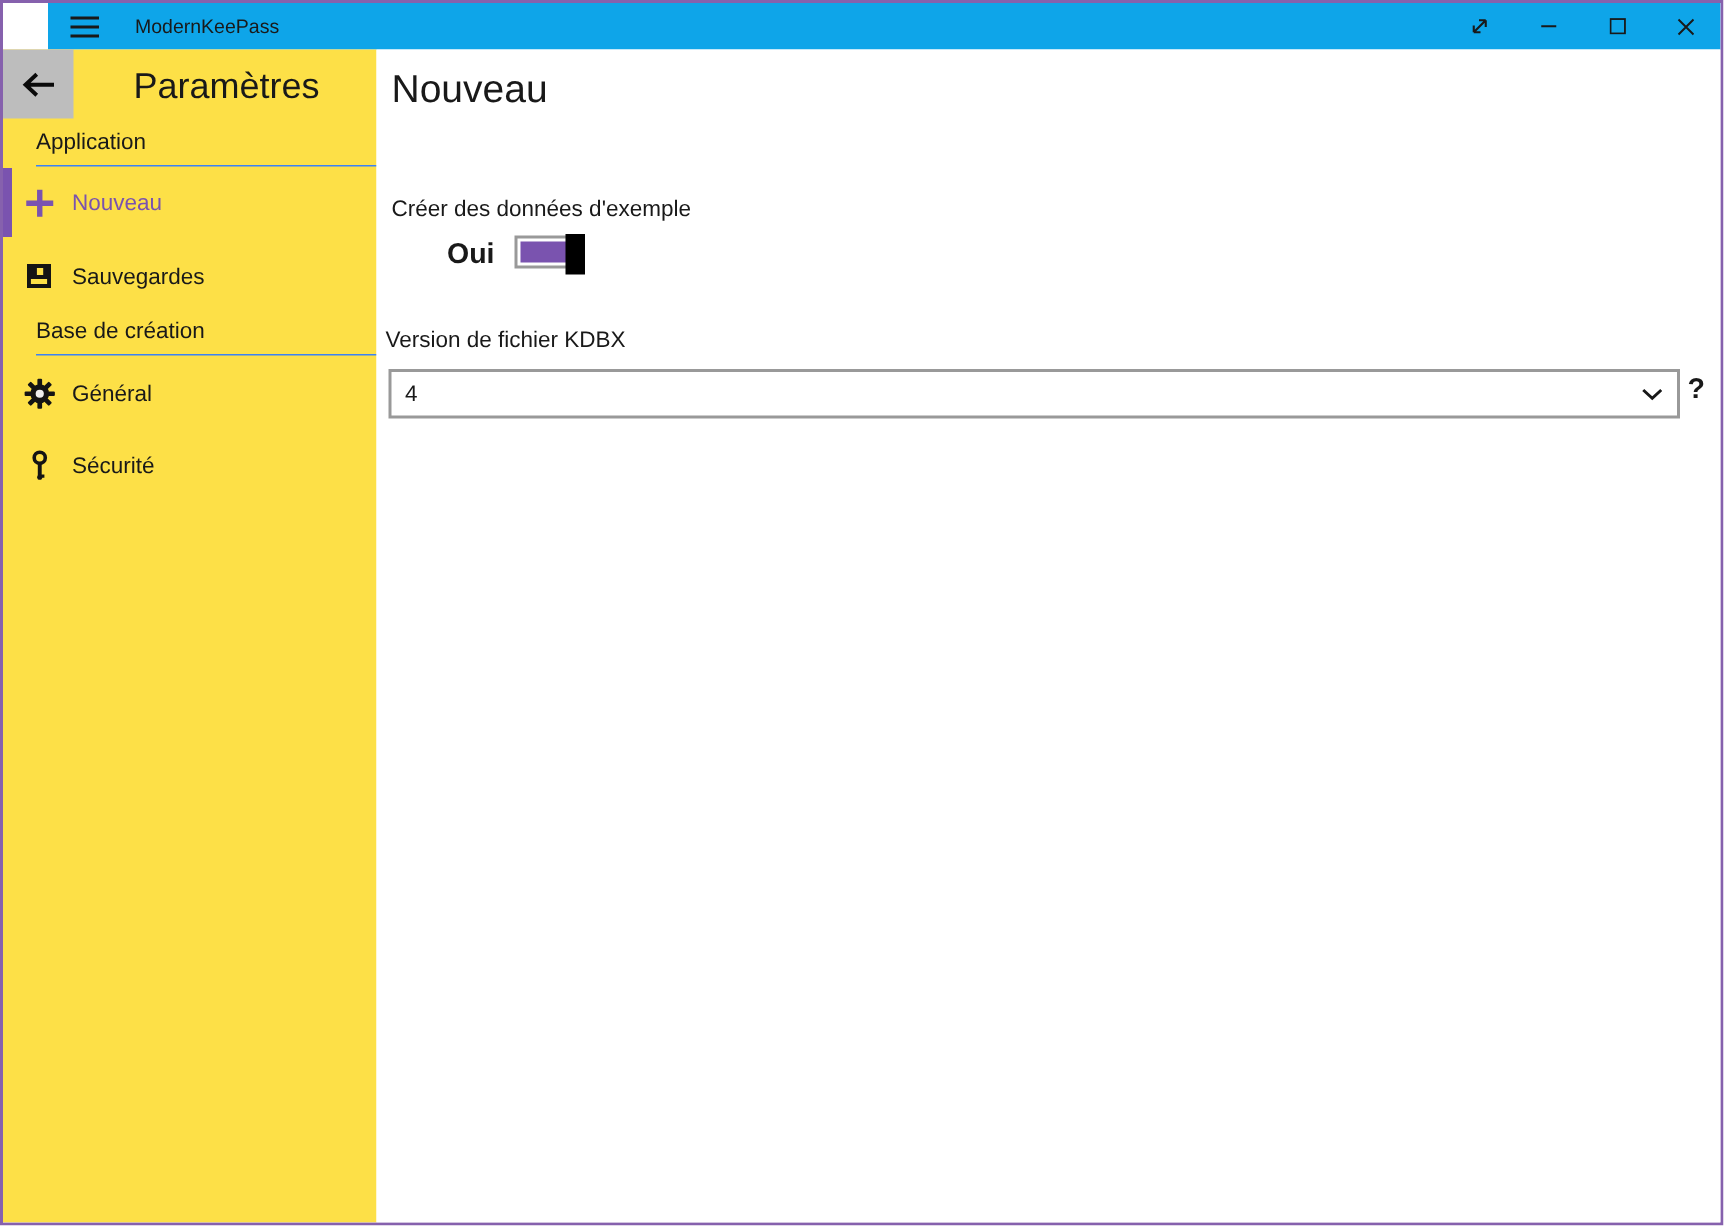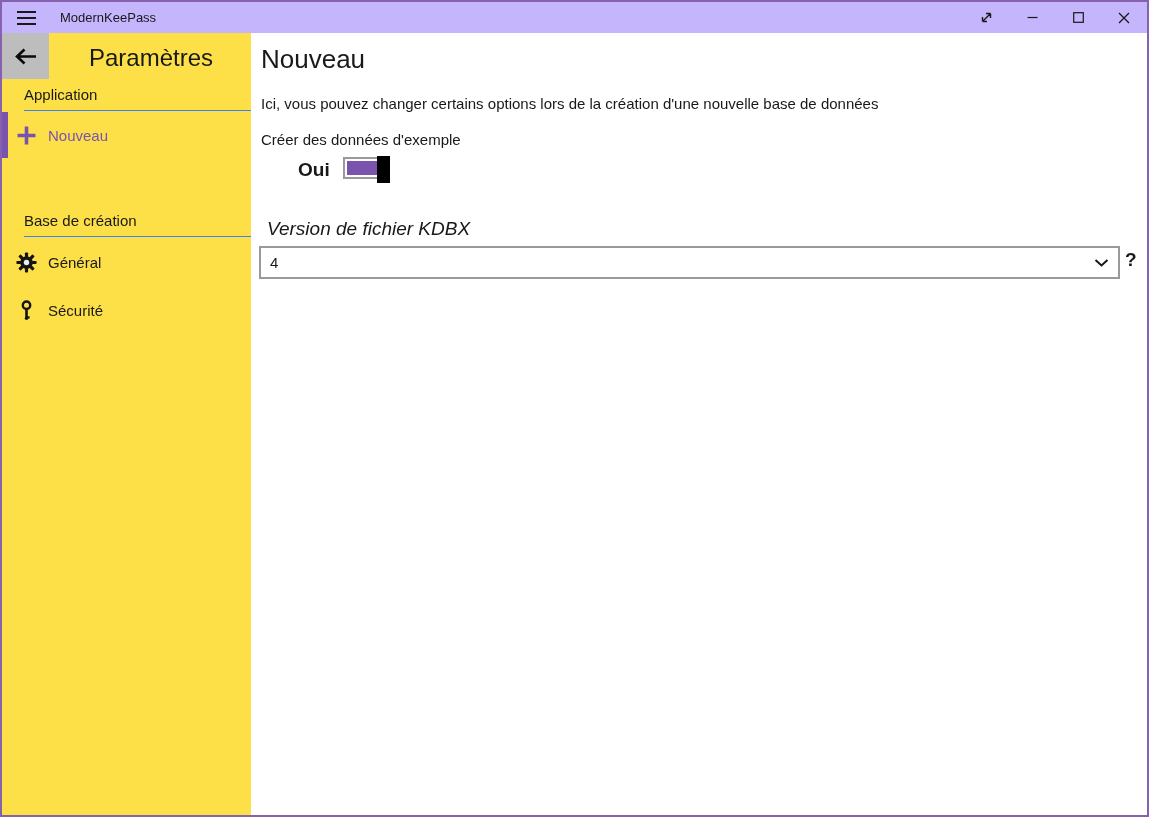--- a/index.html
+++ b/index.html
@@ -5,21 +5,21 @@
   * { margin:0; padding:0; box-sizing:border-box; }
   html,body { background:#fff; }
   body { font-family:"Liberation Sans","DejaVu Sans",sans-serif; color:#191919; }
 
   .window {
     position:relative; width:1149px; height:817px;
     border:2px solid #8661ad; background:#ffffff; overflow:hidden;
   }
 
   
-  .titlebar { height:31px; display:flex; align-items:center; background:#c4b5fd; }
+  .titlebar { height:31px; display:flex; align-items:center; background:#0ea5e9;margin-left:30px; }
   .hamburger-btn { width:48px; height:31px; display:flex; align-items:center; justify-content:center; background:none; border:none; cursor:pointer; }
   .hamburger-icon { display:flex; flex-direction:column; gap:4px; }
   .hamburger-icon span { display:block; width:19px; height:2px; background:#191919; }
   .app-title { font-size:13px; margin-left:10px; color:#191919; white-space:nowrap; }
   .win-controls { margin-left:auto; display:flex; height:31px; }
   .win-btn { width:46px; height:31px; display:flex; align-items:center; justify-content:center; background:none; border:none; cursor:pointer; }
 
   
   .app-body { display:flex; height:782px; }
 
@@ -42,21 +42,21 @@
   
   .main { position:relative; flex:1; background:#fff; }
   .main-title { position:absolute; left:10px; top:11px; font-size:26px; font-weight:400; color:#191919; }
   .main-desc { position:absolute; left:10px; top:62px; font-size:15px; color:#191919; white-space:nowrap; }
   .toggle-label { position:absolute; left:10px; top:98px; font-size:15px; }
   .toggle-state { position:absolute; left:10px; top:126px; font-size:19px; font-weight:bold;margin-left:37px; }
   .toggle { position:absolute; left:92px; top:124px; width:47px; height:22px; border:2px solid #999; background:#fff; cursor:pointer; }
   .toggle .fill { position:absolute; left:2px; top:2px; bottom:2px; right:4px; background:#7a53af; }
   .toggle .knob { position:absolute; right:-2px; top:-3px; width:13px; height:27px; background:#000; }
 
-  .kdbx-label { position:absolute; left:16px; top:185px; font-size:19px;font-style:italic; }
+  .kdbx-label { position:absolute; left:6px; top:185px; font-size:15px; }
   .combobox { position:absolute; left:8px; top:213px; width:861px; height:33px; border:2px solid #999; background:#fff; display:flex; align-items:center; padding-left:9px; font-size:15px; cursor:pointer; }
   .combobox .chevron { position:absolute; right:9px; top:50%; transform:translateY(-50%); display:flex; }
   .help-btn { position:absolute; left:874px; top:216px; font-size:19px; font-weight:600; background:none; border:none; color:#191919; cursor:pointer; font-family:inherit; }
 </style>
 </head>
 <body>
 
 <div class="window">
 
   <div class="titlebar">
@@ -107,20 +107,29 @@
       <div class="nav-item selected ni0">
         <span class="sel-bar"></span>
         <span class="icon-box">
           <svg width="21" height="21" viewBox="0 0 21 21">
               <path d="M10.5 1.5 V19.5 M1.5 10.5 H19.5" stroke="#7a53af" stroke-width="3.6" fill="none"></path>
             </svg>
         </span>
         <span class="nav-label">Nouveau</span>
       </div>
 
+      <div class="nav-item ni1">
+
+        <span class="icon-box">
+          <svg width="20" height="20" viewBox="0 0 20 20">
+              <path fill-rule="evenodd" fill="#141414" d="M2 2 H18 V18 H2 Z M8.6 4.6 H12.8 V9.4 H8.6 Z M4.6 12 H15.4 V15.4 H4.6 Z"></path>
+            </svg>
+        </span>
+        <span class="nav-label">Sauvegardes</span>
+      </div>
 
       <div class="section-label s1">Base de création</div>
 
       <div class="nav-item ni2">
 
         <span class="icon-box">
           <svg width="21" height="21" viewBox="0 0 20 20">
             <g fill="#141414">
               <rect x="8.5" y="0.4" width="3" height="4.4" rx="0.7"></rect>
               <rect x="8.5" y="15.2" width="3" height="4.4" rx="0.7"></rect>
@@ -147,21 +156,20 @@
             <path d="M9.5 17.4 H12.6" stroke="#141414" stroke-width="2.2"></path>
             <circle cx="9.5" cy="18.2" r="1.7" fill="#141414"></circle>
           </svg>
         </span>
         <span class="nav-label">Sécurité</span>
       </div>
     </aside>
 
     <main class="main">
       <h1 class="main-title">Nouveau</h1>
-      <p class="main-desc">Ici, vous pouvez changer certains options lors de la création d'une nouvelle base de données</p>
 
       <div class="toggle-label">Créer des données d'exemple</div>
       <div class="toggle-state">Oui</div>
       <div class="toggle">
         <span class="fill"></span>
         <span class="knob"></span>
       </div>
 
       <div class="kdbx-label">Version de fichier KDBX</div>
       <div class="combobox">

